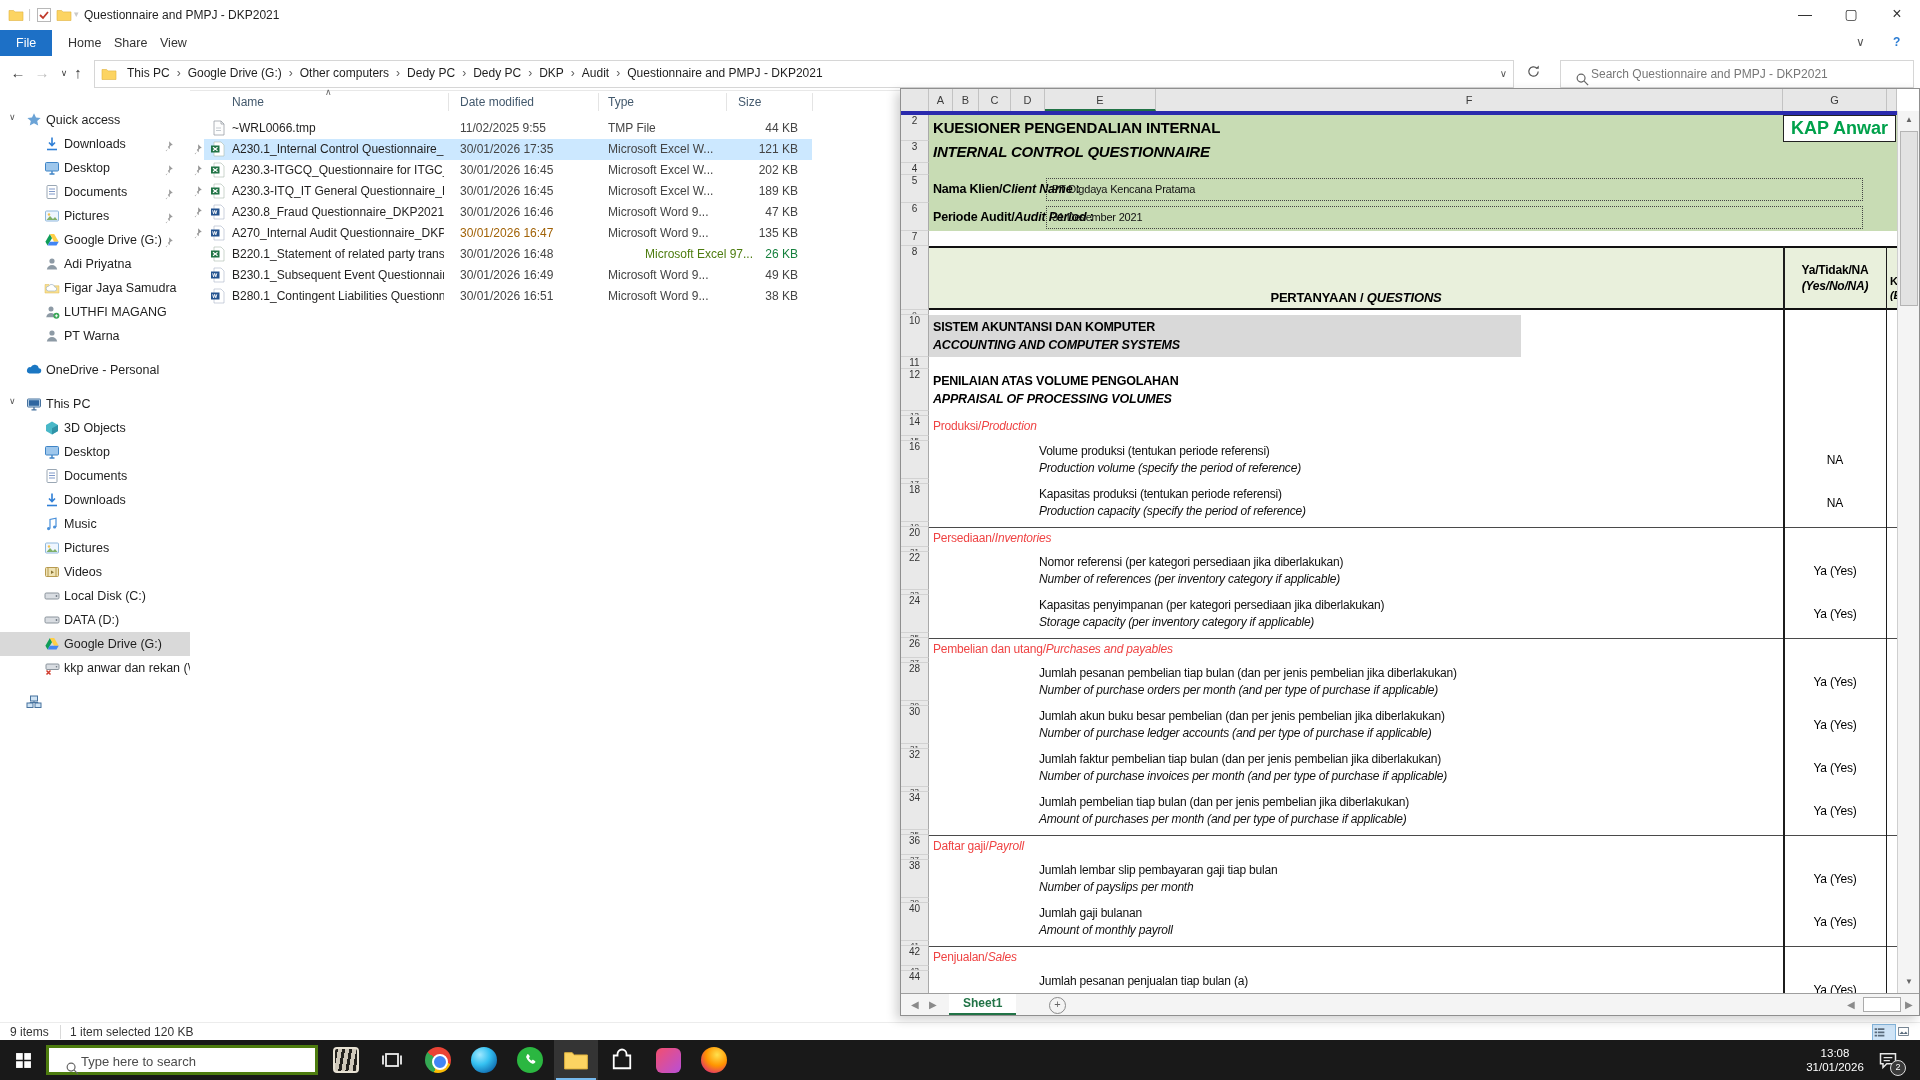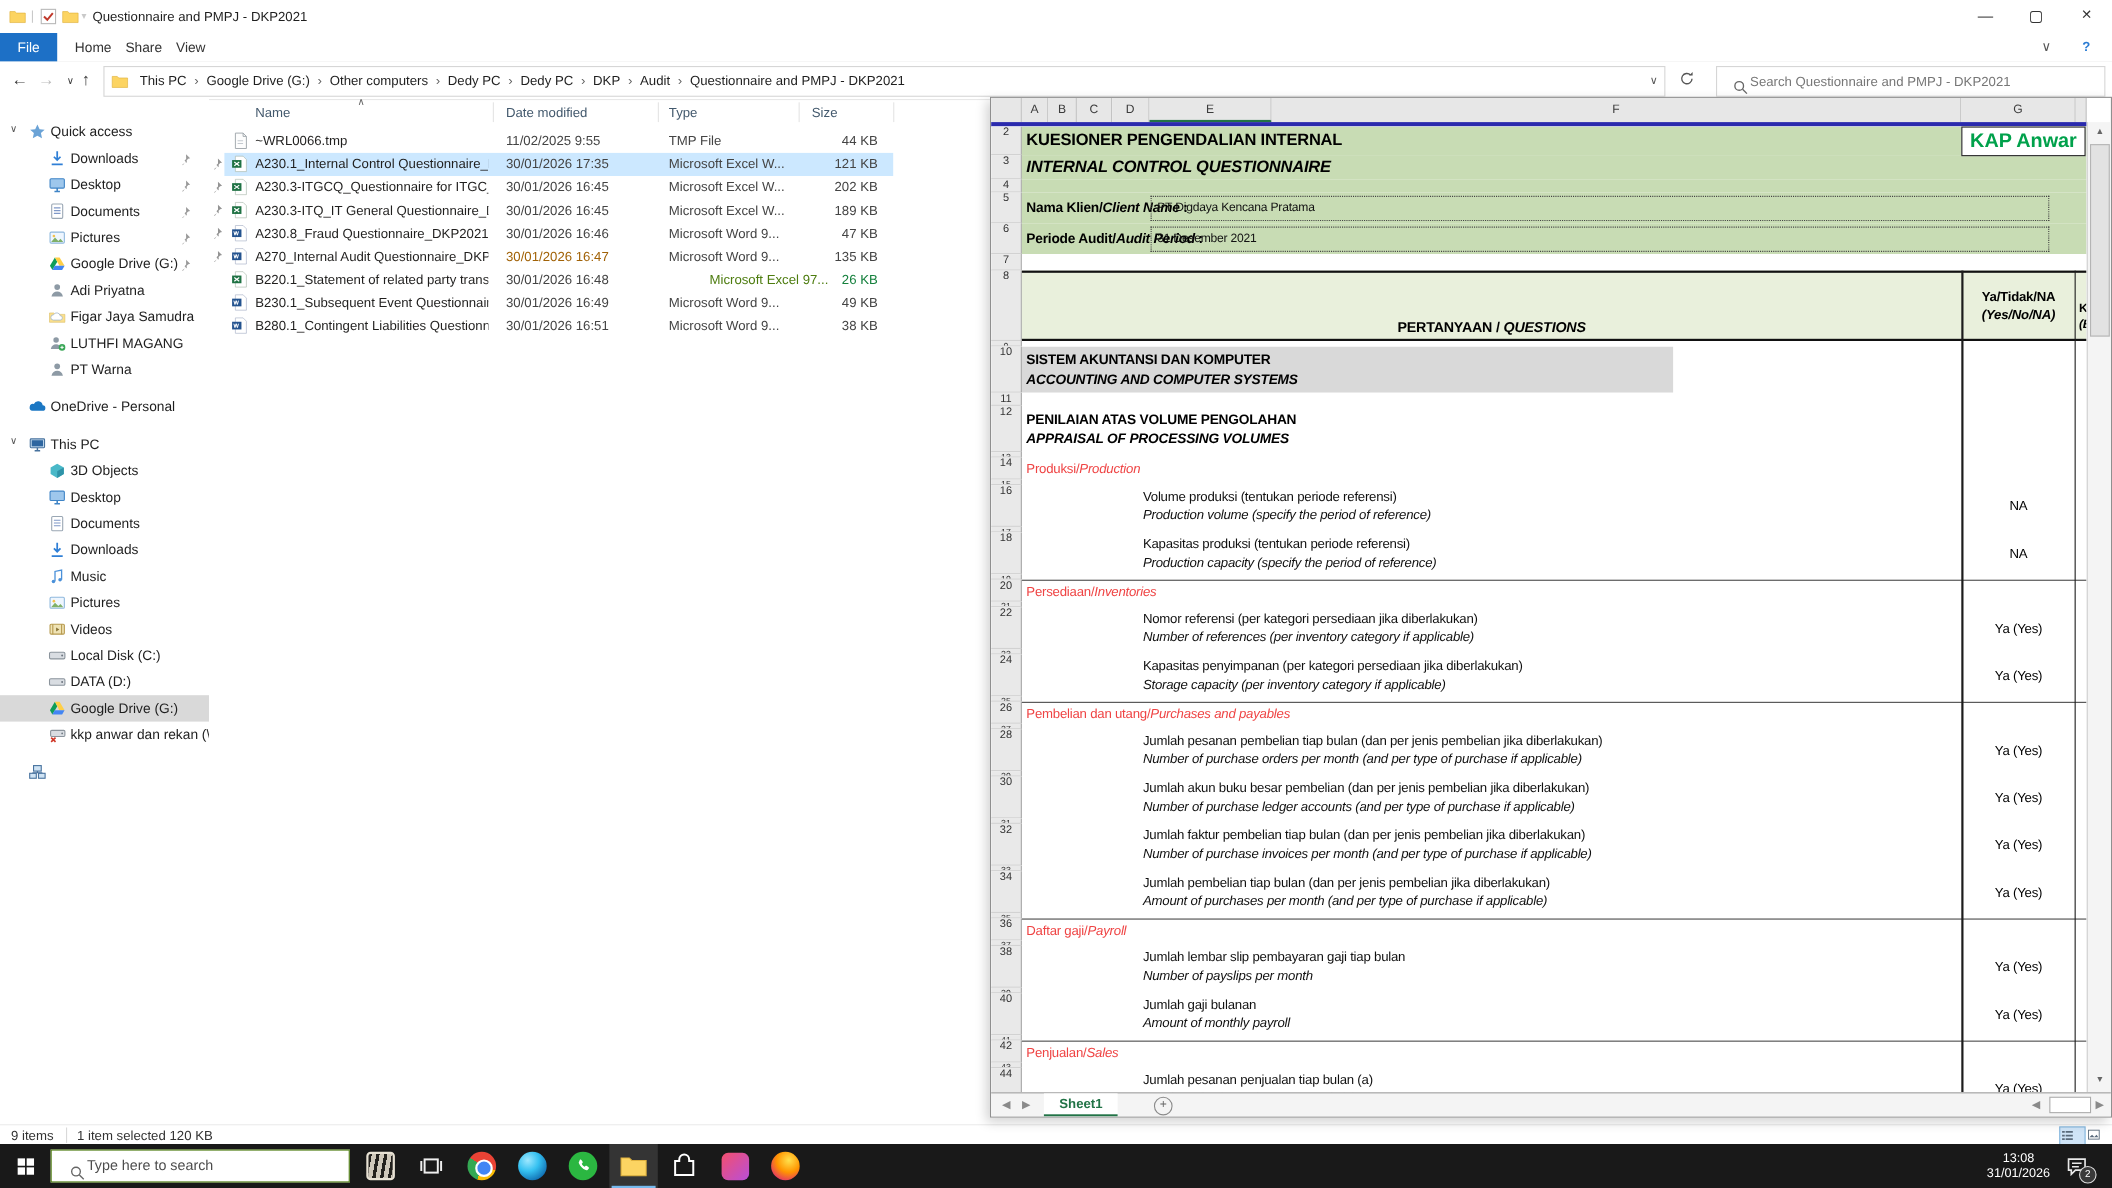--- a/index.html
+++ b/index.html
@@ -97,21 +97,21 @@
             box-sizing:border-box;padding:0 14px;font-size:12px;font-weight:bold;color:#217346;line-height:19px}
   #addsheet{position:absolute;left:148px;top:3px;width:15px;height:15px;border:1px solid #8a8a8a;border-radius:50%;
             text-align:center;line-height:13px;font-size:11px;color:#666}
   #hscroll-track{position:absolute;left:962px;top:3px;width:38px;height:15px;background:#fff;border:1px solid #ababab;box-sizing:border-box}
   
   #taskbar{position:absolute;left:0;top:1040px;width:1920px;height:40px;background:#191919}
   .tbtn{position:absolute;top:0;width:44px;height:40px;display:flex;align-items:center;justify-content:center}
   .tbtn.active{background:rgba(255,255,255,.12)}
   .tbtn.active::after{content:"";position:absolute;left:2px;bottom:0;width:40px;height:2px;background:#76b9ed}
   #start{position:absolute;left:0;top:0;width:46px;height:40px;display:flex;align-items:center;justify-content:center}
-  #tsearch{position:absolute;left:46px;top:5px;width:272px;height:30px;background:#fff;border:1px solid #4d7c0f;box-sizing:border-box}
+  #tsearch{position:absolute;left:46px;top:5px;width:272px;height:30px;background:#fff;border:3px solid #4d7c0f;box-sizing:border-box}
   #tsearch svg{position:absolute;left:8px;top:7px}
   #tsearch-ph{position:absolute;left:32px;top:0;line-height:28px;font-size:13px;color:#4c4c4c;white-space:nowrap}
   .ball{width:26px;height:26px;border-radius:50%}
   .chrome-outer{width:26px;height:26px;border-radius:50%;background:conic-gradient(#ea4335 0 30%,#fbbc05 30% 55%,#34a853 55% 85%,#ea4335 85%);position:relative}
   .chrome-inner{position:absolute;left:7px;top:7px;width:12px;height:12px;border-radius:50%;background:#4285f4;border:2px solid #fff}
   .edge-ball{background:radial-gradient(circle at 34% 30%,#9fe8ff,#35c1f1 40%,#0b62a8 85%)}
   .fx-ball{background:radial-gradient(circle at 62% 30%,#ffe14d,#ff9500 45%,#e3336a 82%,#a0007c)}
   .wa-ball{background:#2bb741;display:flex;align-items:center;justify-content:center}
   .media-sq{width:25px;height:25px;border-radius:6px;background:linear-gradient(135deg,#f34f6e,#b84fd8)}
   .zebra{width:26px;height:26px;border-radius:4px;border:2px solid #e8e2d4;box-sizing:border-box;

